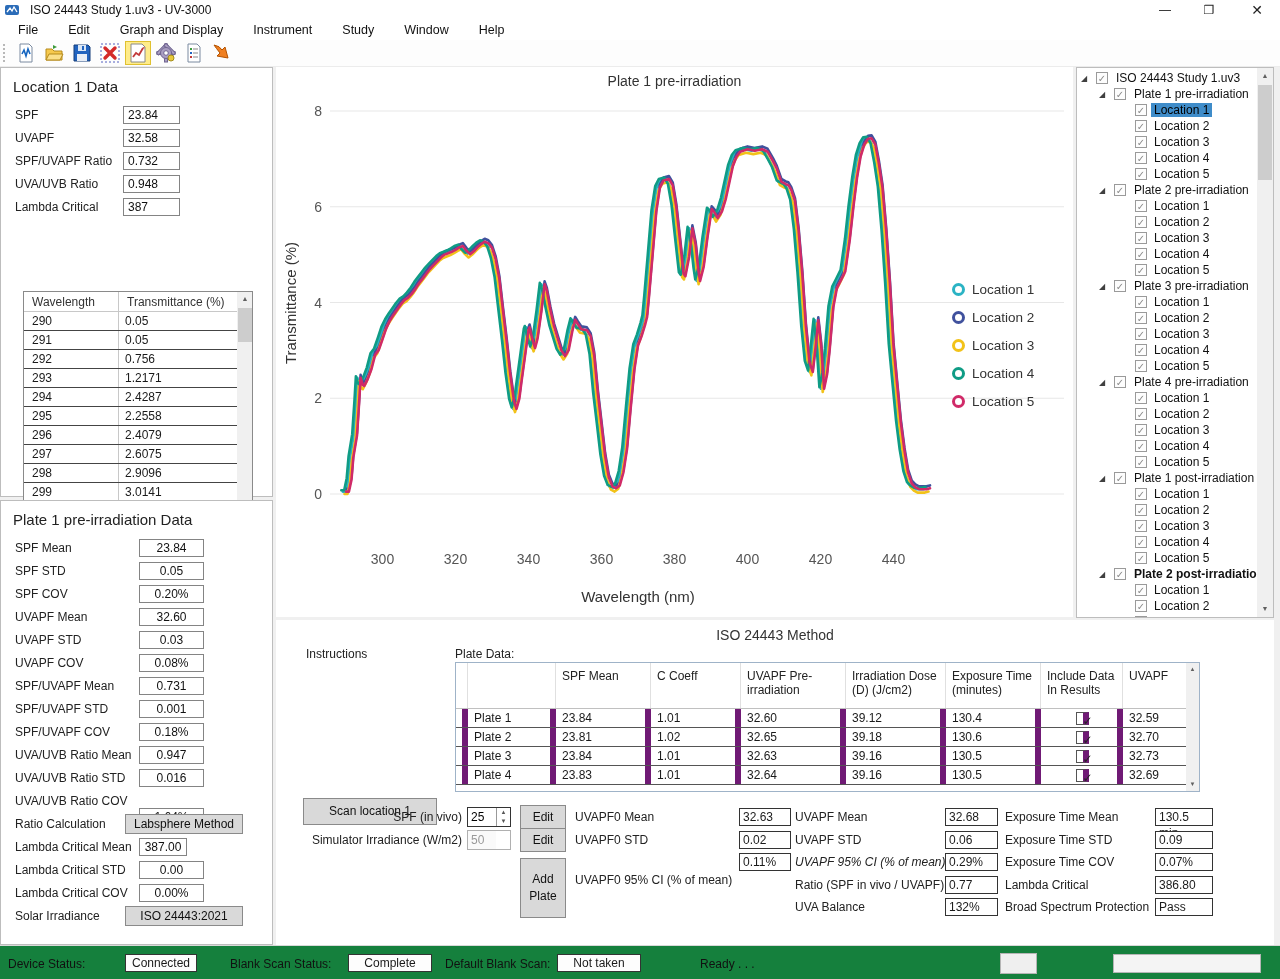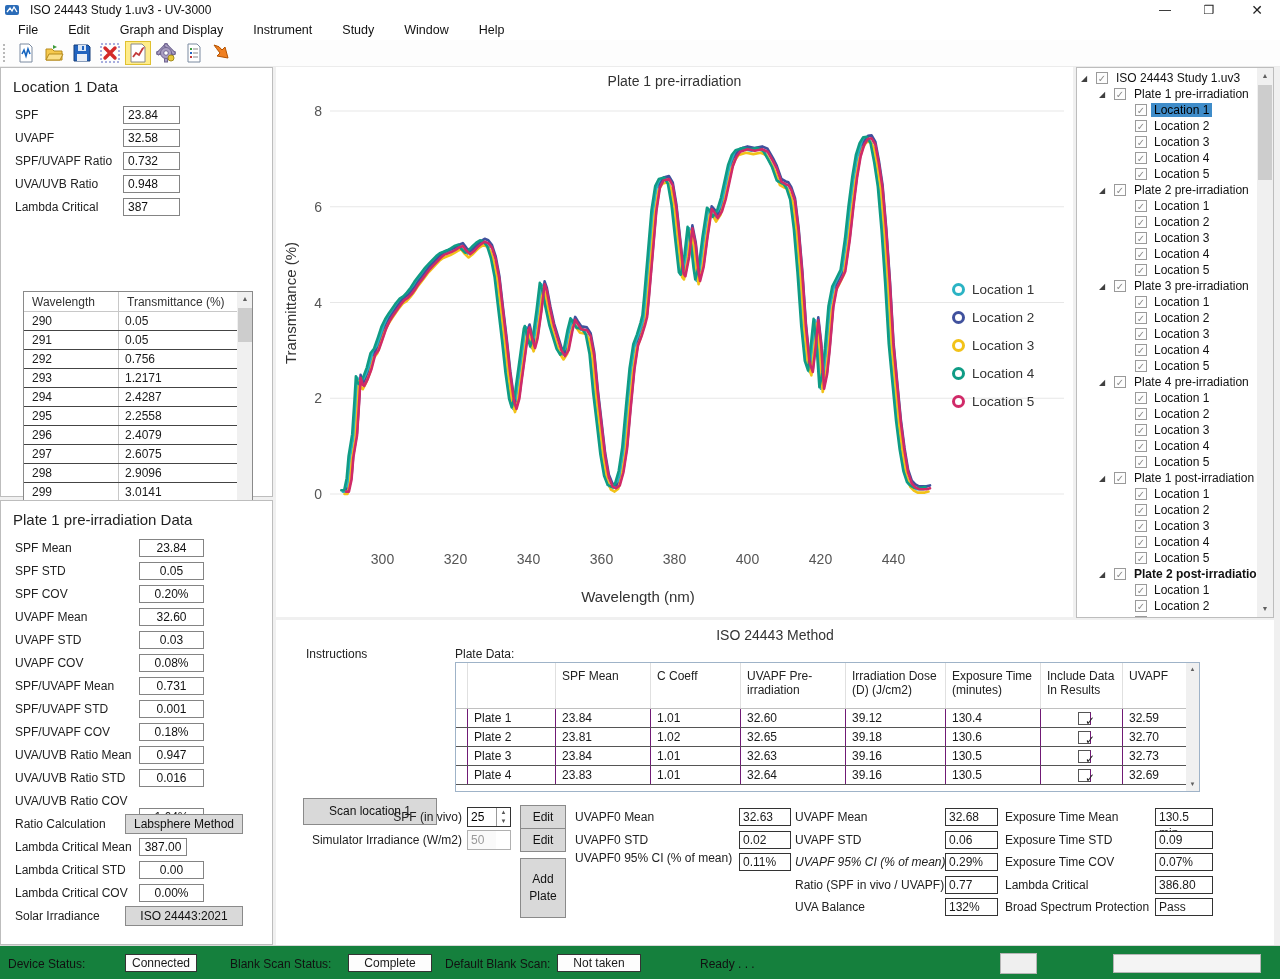--- a/index.html
+++ b/index.html
@@ -75,21 +75,21 @@
   #method-title { position:absolute; left:0; top:7px; width:998px; text-align:center; font-size:14px; color:#333; }
   #instructions-label { position:absolute; left:30px; top:27px; color:#222; }
   #instructions-text { position:absolute; left:42px; top:50px; width:125px; line-height:16px; color:#222; }
   #scan-btn { left:27px; top:178px; width:134px; height:27px; line-height:25px; }
   #platedata-label { position:absolute; left:179px; top:27px; color:#222; }
 
   #ptable { position:absolute; left:179px; top:42px; width:745px; height:130px; border:1px solid #9fb3c8; background:#fff; }
   #ptable .ph { display:flex; height:46px; border-bottom:1px solid #c0c0c0; }
   #ptable .ph div { border-right:1px solid #e0e0e0; padding:6px 4px 0 6px; color:#222; font-size:12px; line-height:14px; }
   #ptable .pr { display:flex; height:19px; border-bottom:1px solid #555; }
-  #ptable .pr div { border-right:1px solid #701a75; padding:2px 0 0 6px; font-size:12px; }
+  #ptable .pr div { border-right:6px solid #701a75; padding:2px 0 0 6px; font-size:12px; }
   .pc0{width:12px;} .pc1{width:88px;} .pc2{width:95px;} .pc3{width:90px;} .pc4{width:105px;} .pc5{width:100px;} .pc6{width:95px;} .pc7{width:82px;} .pc8{width:62px; border-right:none !important;}
   .ckbox { width:13px; height:13px; border:1px solid #555; background:#fff; margin:1px auto 0 auto; font-size:11px; line-height:12px; text-align:center; color:#222; }
 
   .mlabel { position:absolute; font-size:12px; color:#222; white-space:nowrap; }
   .mbox { position:absolute; height:18px; background:#fff; border:1px solid #333; font-size:12px; line-height:16px; padding:0 3px; }
   .spin { position:absolute; width:44px; height:20px; border:1px solid #333; background:#fff; }
   .spin input { width:28px; height:18px; border:none; font-size:12px; padding-left:3px; font-family:inherit; }
   .spin .arrows { position:absolute; right:0; top:0; width:14px; height:18px; border-left:1px solid #999; font-size:6px; color:#555; text-align:center; line-height:9px; }
   .spin.disabled { border:1px solid #b0b0b0; }
   .spin.disabled input { color:#999; }
@@ -661,21 +661,21 @@
 
   <div class="gbtn" style="left:244px; top:238px; width:46px; height:60px; line-height:17px; padding-top:12px;">
     <span style="display:inline-block; width:34px;">Add Plate</span>
   </div>
 
   <div id="stats-cols">
       <div class="mlabel" style="left:299px; top:190px;">UVAPF0 Mean</div>
       <div class="mbox" style="left:463px; top:188px; width:52px;">32.63</div>
       <div class="mlabel" style="left:299px; top:212.5px;">UVAPF0 STD</div>
       <div class="mbox" style="left:463px; top:210.5px; width:52px;">0.02</div>
-      <div class="mlabel" style="left:299px; top:231px;">UVAPF0 95% CI (% of mean)</div>
+      <div class="mlabel" style="left:299px; top:253px;">UVAPF0 95% CI (% of mean)</div>
       <div class="mbox" style="left:463px; top:233px; width:52px;">0.11%</div>
       <div class="mlabel" style="left:519px; top:190px;">UVAPF Mean</div>
       <div class="mbox" style="left:669px; top:188px; width:53px;">32.68</div>
       <div class="mlabel" style="left:519px; top:212.5px;">UVAPF STD</div>
       <div class="mbox" style="left:669px; top:210.5px; width:53px;">0.06</div>
       <div class="mlabel" style="left:519px; top:235px;font-style:italic;">UVAPF 95% CI (% of mean)</div>
       <div class="mbox" style="left:669px; top:233px; width:53px;">0.29%</div>
       <div class="mlabel" style="left:519px; top:257.5px;">Ratio (SPF in vivo / UVAPF)</div>
       <div class="mbox" style="left:669px; top:255.5px; width:53px;">0.77</div>
       <div class="mlabel" style="left:519px; top:280px;">UVA Balance</div>

